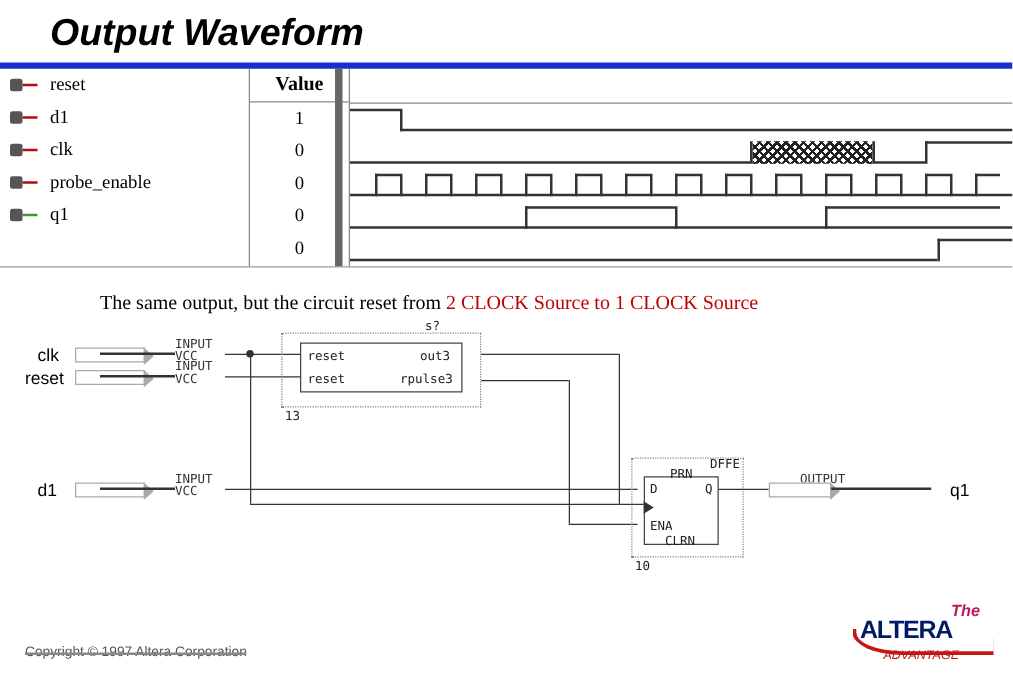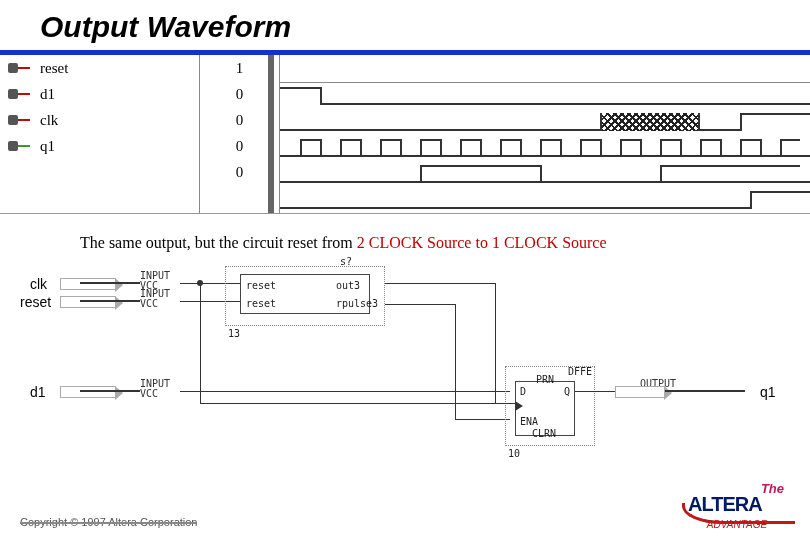--- a/index.html
+++ b/index.html
@@ -285,26 +285,31 @@
     </div>
     <div class="wf-row">
       <span class="sig-icon"></span>
       <span>d1</span>
     </div>
     <div class="wf-row">
       <span class="sig-icon"></span>
       <span>clk</span>
     </div>
     <div class="wf-row">
+      <span class="sig-icon"></span>
+      <span>probe_enable</span>
+    </div>
+    <div class="wf-row">
       <span class="sig-icon out"></span>
       <span>q1</span>
     </div>
   </div>
 
   <div class="wf-valcol">
+    <div class="wf-header center">Value</div>
     <div class="wf-row center">1</div>
     <div class="wf-row center">0</div>
     <div class="wf-row center">0</div>
     <div class="wf-row center">0</div>
     <div class="wf-row center">0</div>
   </div>
 
   <div class="wf-plotcol">
     <div class="plot-header-spacer"></div>
 
@@ -408,21 +413,21 @@
   <div class="junction" style="left:180px;top:17px;"></div>
   <div class="wire" style="left:180px;top:17px;width:1px;height:120px;"></div>
   <div class="wire" style="left:160px;top:35px;width:60px;height:1px;"></div>
 
   <div class="dotted-box" style="left:205px;top:0px;width:160px;height:60px;"></div>
   <div class="small-text" style="left:320px;top:-10px;">s?</div>
   <div class="block" style="left:220px;top:8px;width:130px;height:40px;"></div>
   <div class="small-text" style="left:226px;top:14px;">reset</div>
   <div class="small-text" style="left:226px;top:32px;">reset</div>
   <div class="small-text" style="left:316px;top:14px;">out3</div>
-  <div class="small-text" style="left:316px;top:32px;">rpulse3</div>
+  <div class="small-text" style="left:300px;top:32px;">rpulse3</div>
   <div class="small-text" style="left:208px;top:62px;">13</div>
 
   <div class="wire" style="left:365px;top:17px;width:110px;height:1px;"></div>
   <div class="wire" style="left:475px;top:17px;width:1px;height:120px;"></div>
   <div class="wire" style="left:365px;top:38px;width:70px;height:1px;"></div>
   <div class="wire" style="left:435px;top:38px;width:1px;height:115px;"></div>
   <div class="wire" style="left:435px;top:153px;width:55px;height:1px;"></div>
 
   <div class="sch-label" style="left:10px;top:118px;">d1</div>
   <div class="pin-arrow" style="left:40px;top:118px;width:90px;">

